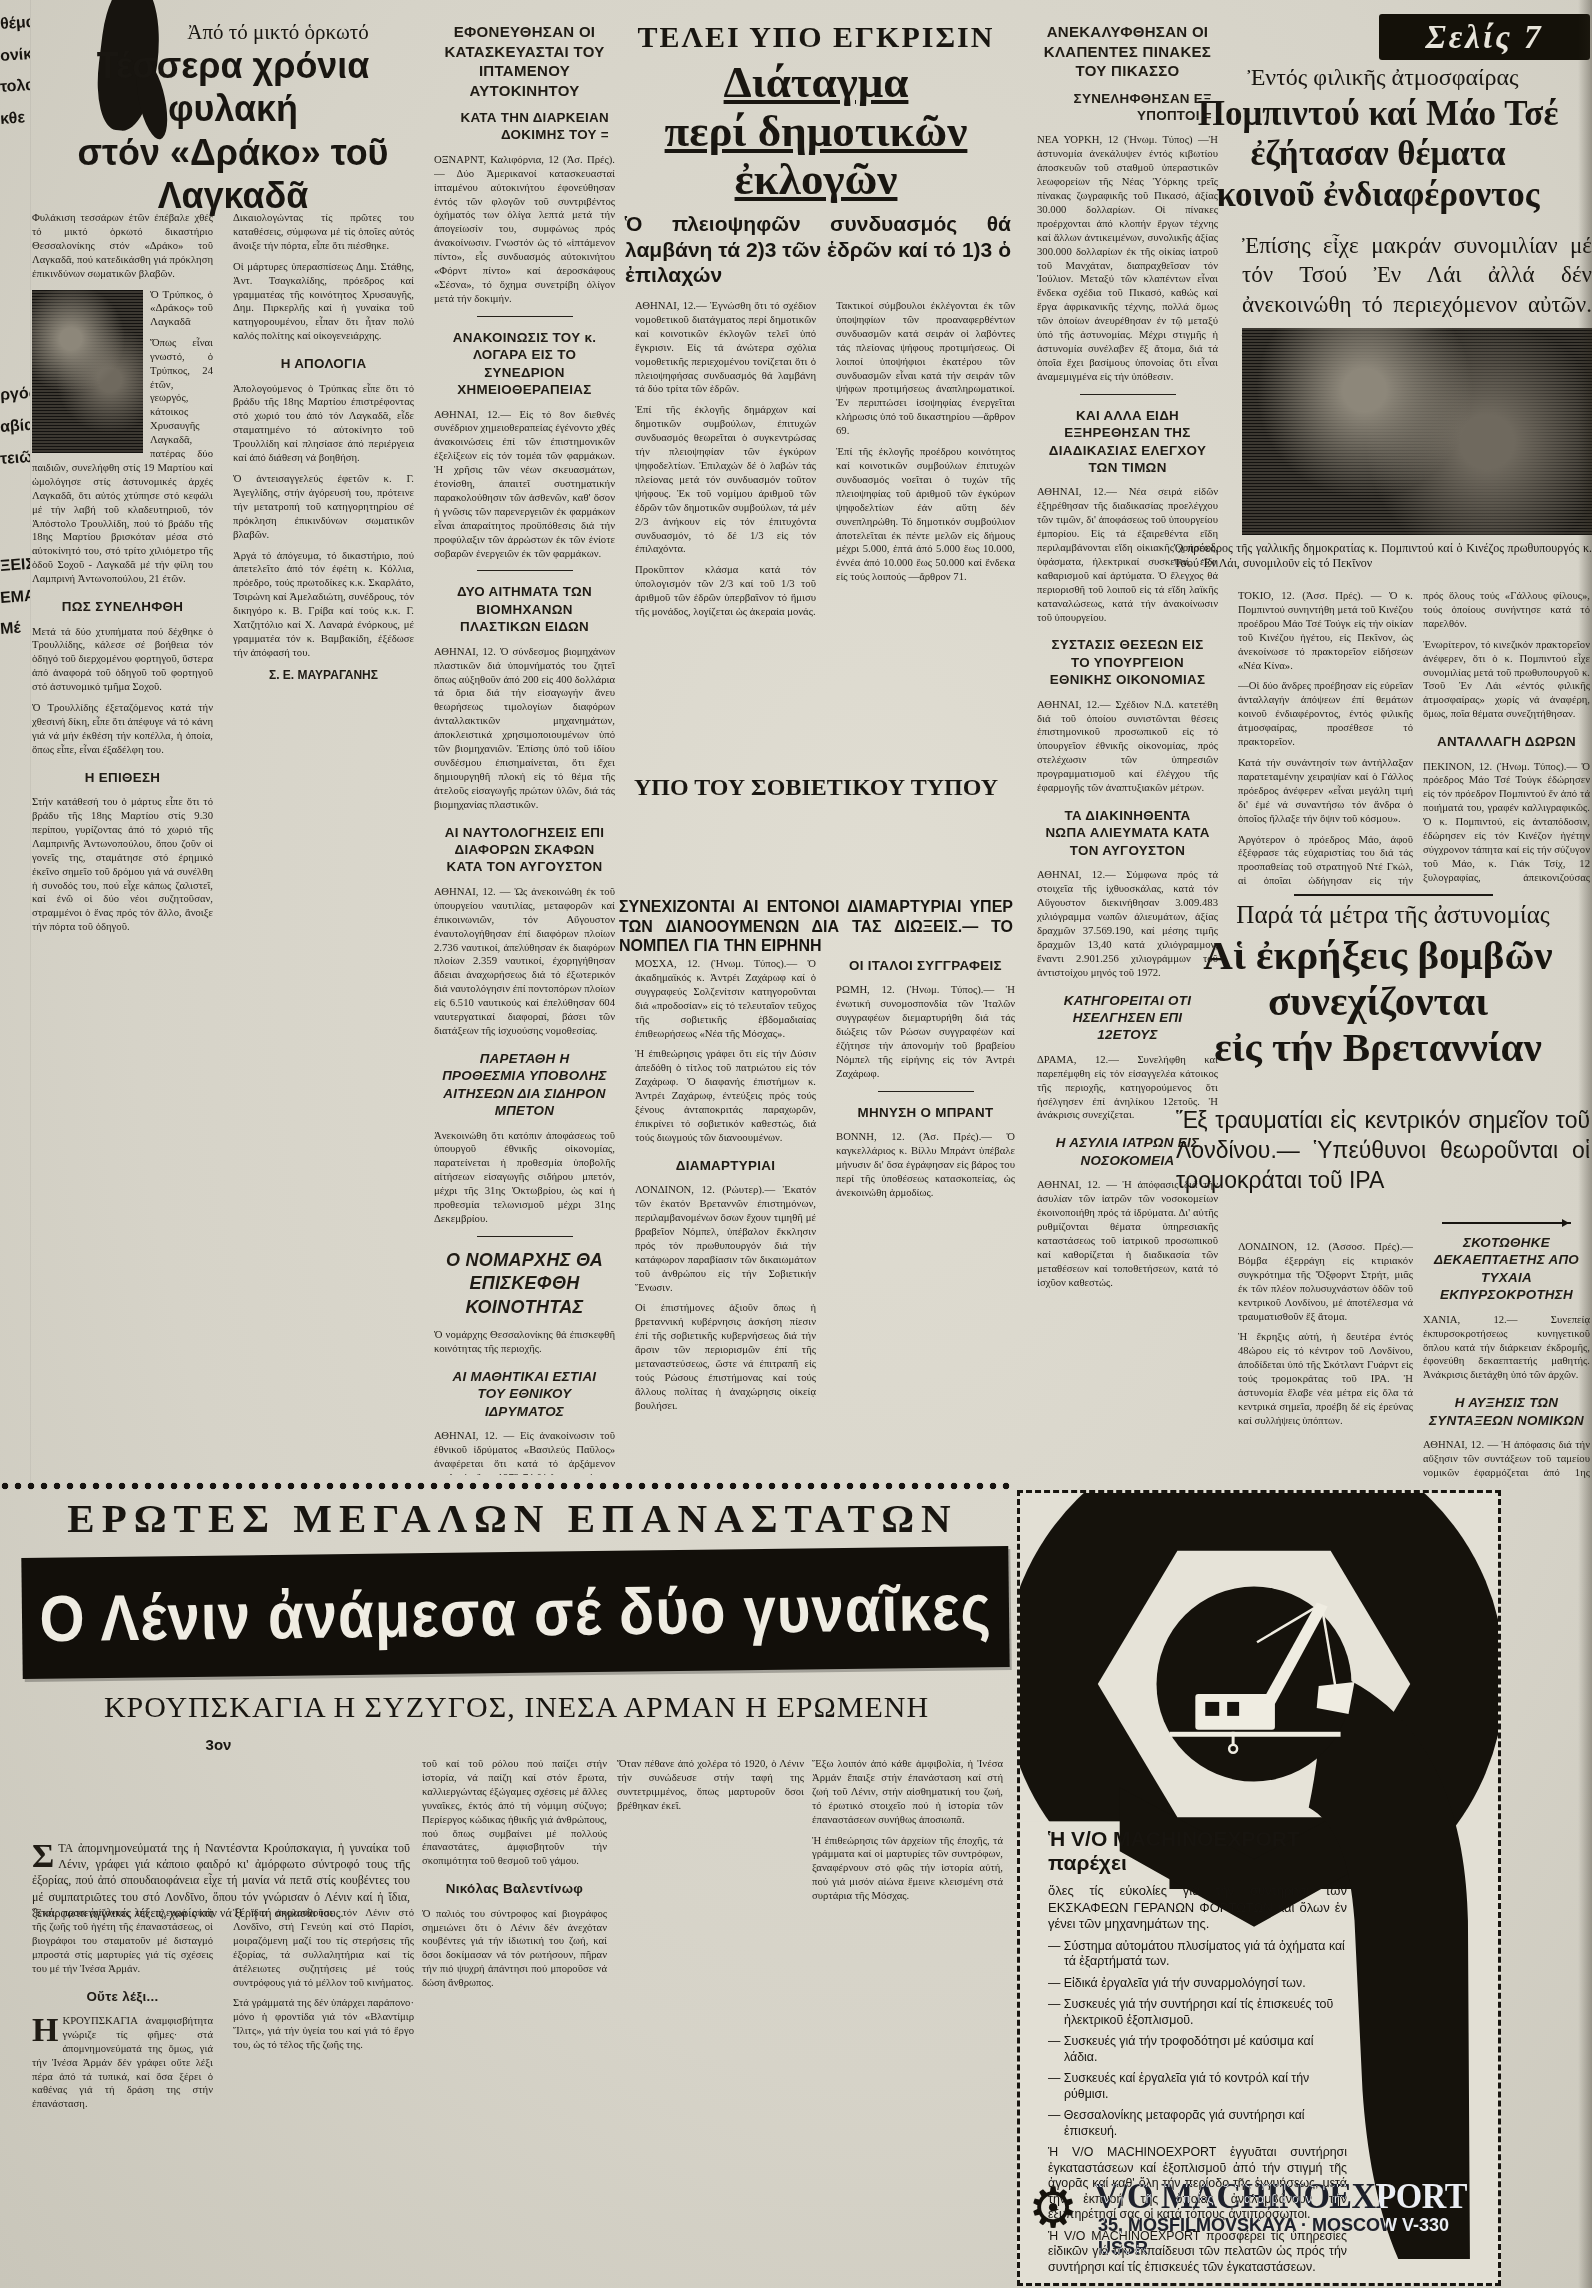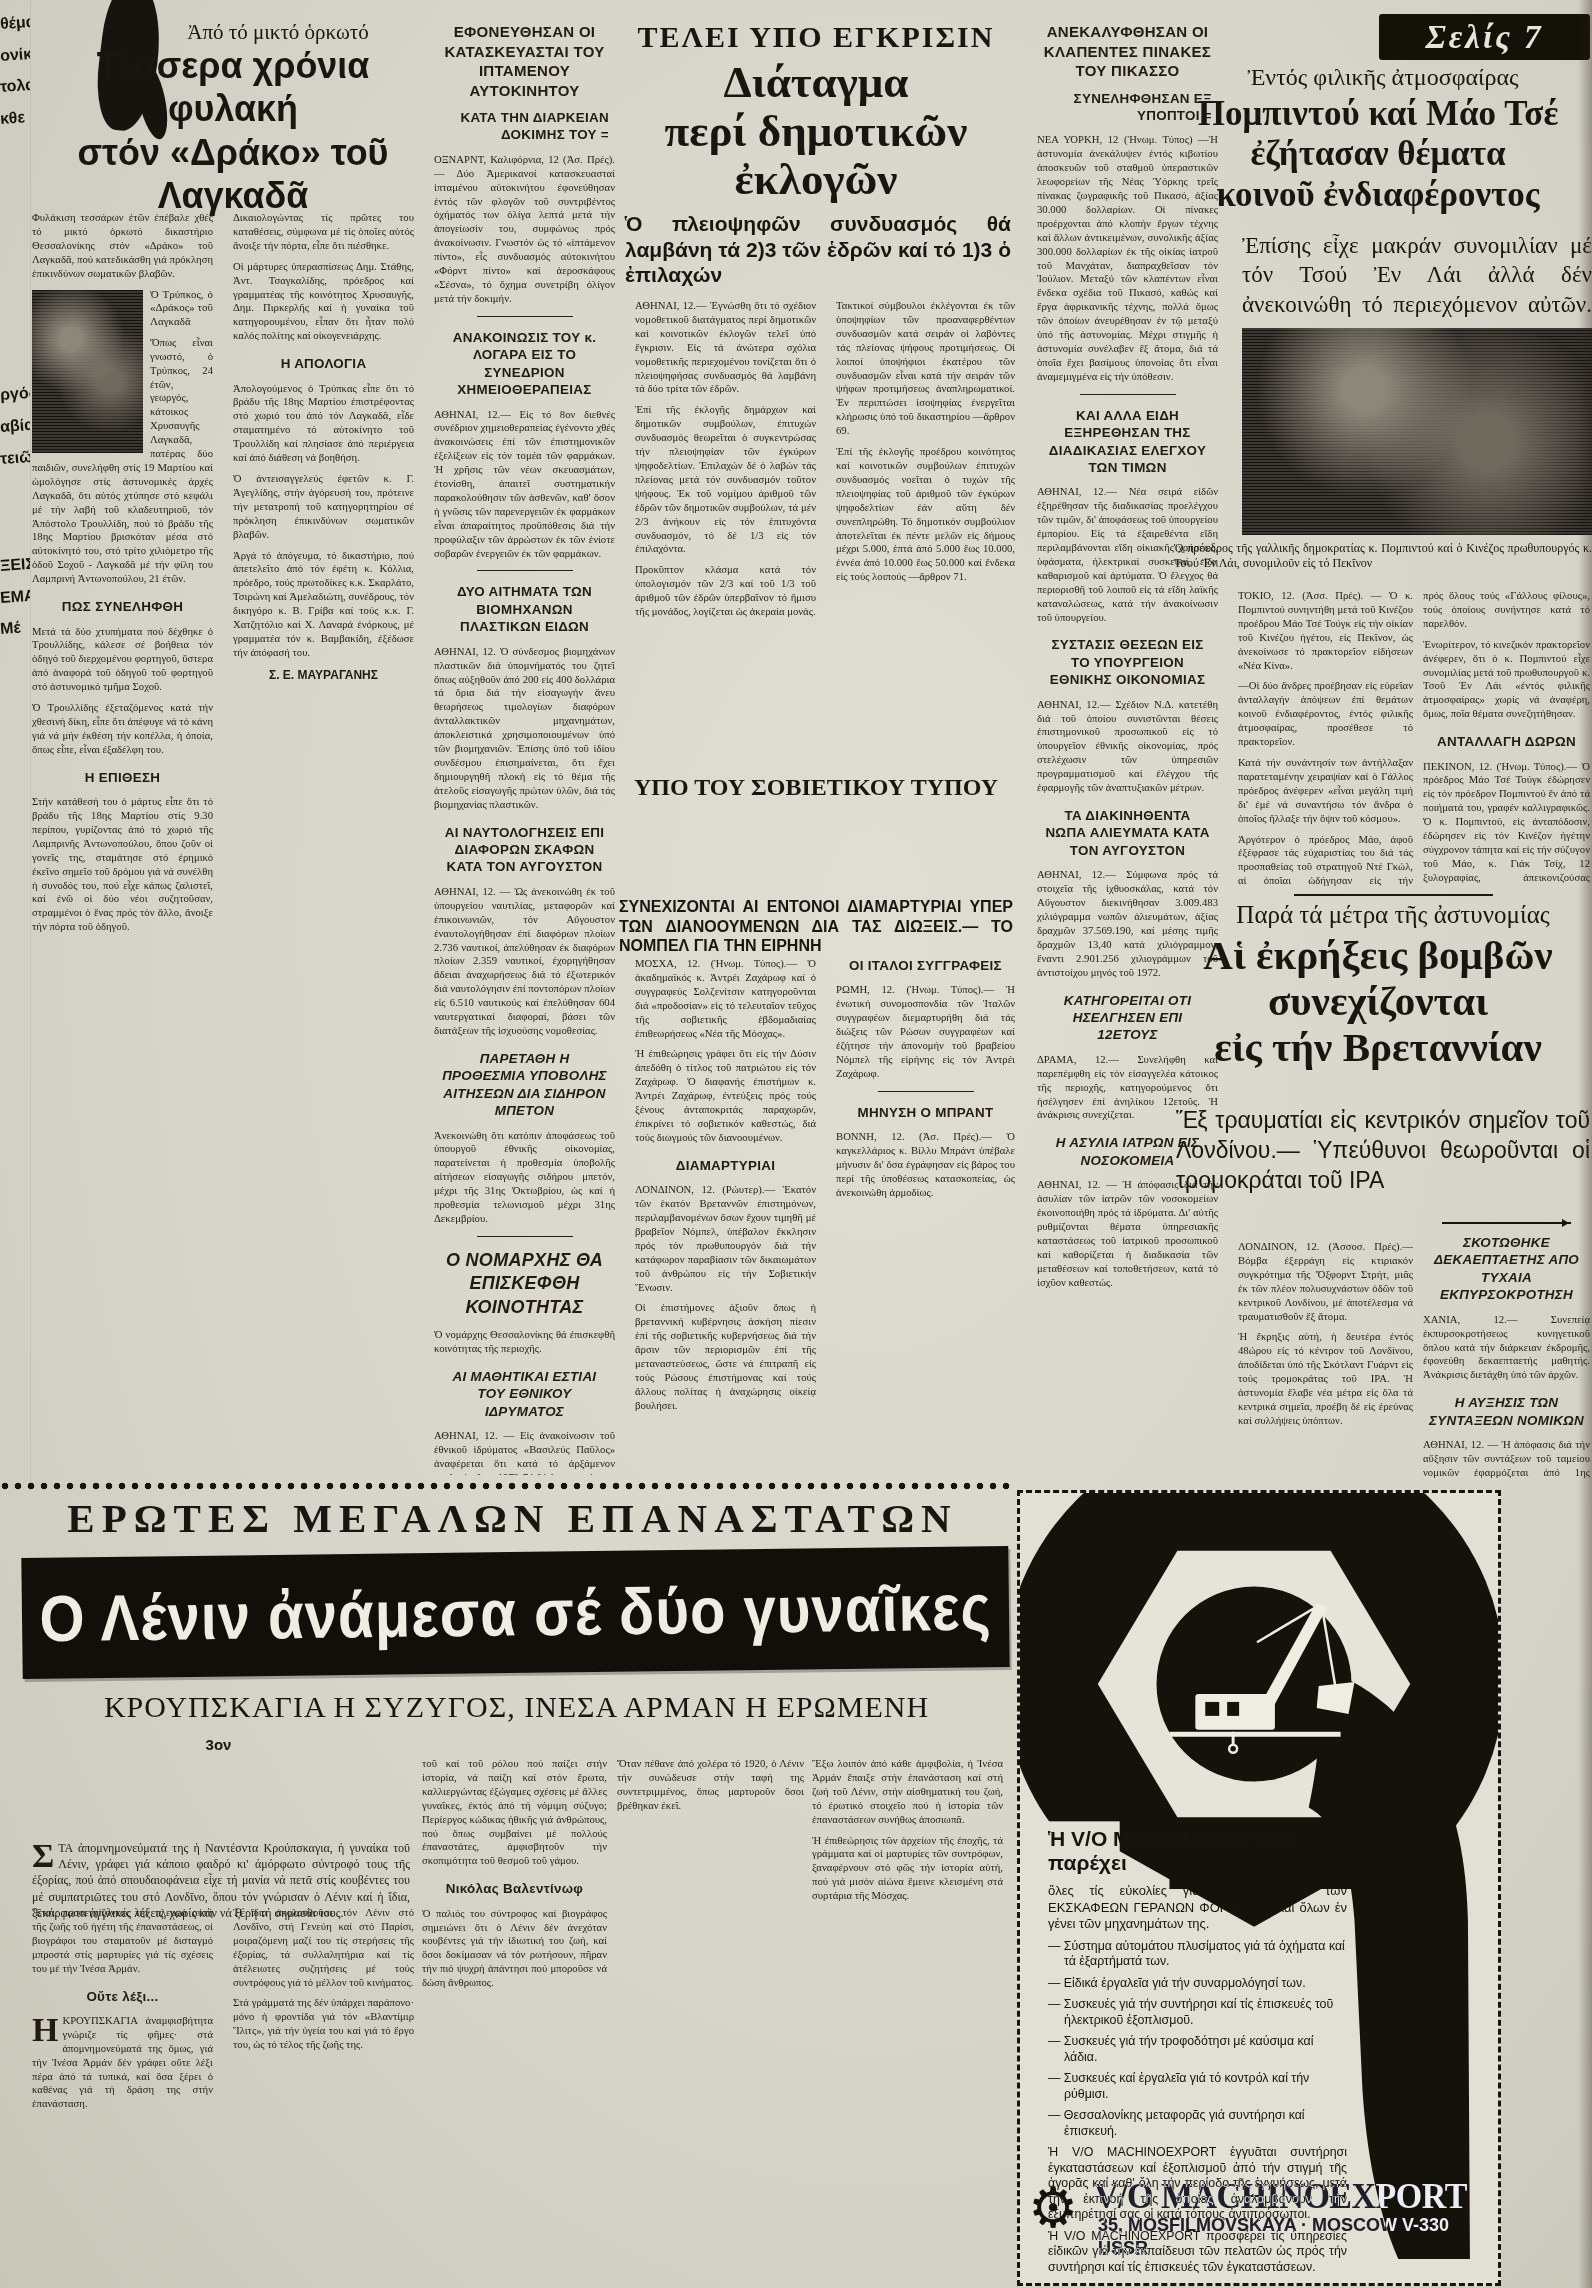--- a/index.html
+++ b/index.html
@@ -101,21 +101,21 @@
     <div class="sh shi">ΠΑΡΕΤΑΘΗ Η ΠΡΟΘΕΣΜΙΑ ΥΠΟΒΟΛΗΣ ΑΙΤΗΣΕΩΝ ΔΙΑ ΣΙΔΗΡΟΝ ΜΠΕΤΟΝ</div>
     <p>Ἀνεκοινώθη ὅτι κατόπιν ἀποφάσεως τοῦ ὑπουργοῦ ἐθνικῆς οἰκονομίας, παρατείνεται ἡ προθεσμία ὑποβολῆς αἰτήσεων εἰσαγωγῆς σιδήρου μπετόν, μέχρι τῆς 31ης Ὀκτωβρίου, ὡς καί ἡ προθεσμία τελωνισμοῦ μέχρι 31ης Δεκεμβρίου.</p>
     <div class="rule"></div>
     <div class="sh shi" style="font-size:18px;">Ο ΝΟΜΑΡΧΗΣ ΘΑ ΕΠΙΣΚΕΦΘΗ ΚΟΙΝΟΤΗΤΑΣ</div>
     <p>Ὁ νομάρχης Θεσσαλονίκης θά ἐπισκεφθῆ κοινότητας τῆς περιοχῆς.</p>
     <div class="sh shi">ΑΙ ΜΑΘΗΤΙΚΑΙ ΕΣΤΙΑΙ ΤΟΥ ΕΘΝΙΚΟΥ ΙΔΡΥΜΑΤΟΣ</div>
     <p>ΑΘΗΝΑΙ, 12. — Εἰς ἀνακοίνωσιν τοῦ ἐθνικοῦ ἱδρύματος «Βασιλεύς Παῦλος» ἀναφέρεται ὅτι κατά τό ἀρξάμενον σχολικόν ἔτος 1973-74 θά λειτουργήσουν αἱ κατά τόπους μαθητικαί ἑστίαι του. Κεναί θέσεις ὑφίστανται εἰσέτι διά μαθητάς γυμνασίου εἰς τάς ἑστίας Ἀργοστολίου, Ἰθάκης καί Καρπενησίου καί διά μαθητάς τεχνικῶν σχολῶν εἰς τήν ἑστίαν Ναούσης. Εἰδικῶς εἰς τάς ἑστίας Καρπενησίου καί Ναούσης θά γίνουν δεκταί καί μαθήτριαι, τῶν ὁποίων ἡ διαμονή ἐξεσφαλίζεται εἰς χωριστάς πτέρυγας θηλέων. Οἱ ἐνδιαφερόμενοι δέον ὅπως ἀπευθύνονται εἰς τά κατά τόπους ἁρμόδια ὄργανα τῶν ἑστιῶν ἤ τάς διευθύνσεις ἐκπαιδεύσεως τῶν οἰκείων νομαρχιῶν.</p>
   </div>
 
   <div class="abs hl-serif" style="left:617px;top:20px;width:398px;font-size:30px;letter-spacing:2px;">ΤΕΛΕΙ ΥΠΟ ΕΓΚΡΙΣΙΝ</div>
-  <div class="abs hl-serif pre" style="left:617px;top:58px;width:398px;font-size:45px;line-height:1.08;">Διάταγμα
+  <div class="abs hl-serif pre" style="left:617px;top:58px;width:398px;font-size:45px;line-height:1.08;text-decoration:underline;">Διάταγμα
 περί δημοτικῶν
 ἐκλογῶν</div>
   <div class="abs deck-sans" style="left:625px;top:211px;width:386px;text-align:justify;">Ὁ πλειοψηφῶν συνδυασμός θά λαμβάνη τά 2)3 τῶν ἑδρῶν καί τό 1)3 ὁ ἐπιλαχών</div>
   <div class="abs col" style="left:635px;top:299px;width:181px;height:466px;">
     <p>ΑΘΗΝΑΙ, 12.— Ἐγνώσθη ὅτι τό σχέδιον νομοθετικοῦ διατάγματος περί δημοτικῶν καί κοινοτικῶν ἐκλογῶν τελεῖ ὑπό ἔγκρισιν. Εἰς τά ἀνώτερα σχόλια νομοθετικῆς περιεχομένου τονίζεται ὅτι ὁ πλειοψηφήσας συνδυασμός θά λαμβάνη τά δύο τρίτα τῶν ἑδρῶν.</p>
     <p>Ἐπί τῆς ἐκλογῆς δημάρχων καί δημοτικῶν συμβούλων, ἐπιτυχών συνδυασμός θεωρεῖται ὁ συγκεντρώσας τήν πλειοψηφίαν τῶν ἐγκύρων ψηφοδελτίων. Ἐπιλαχών δέ ὁ λαβών τάς πλείονας μετά τόν συνδυασμόν τοῦτον ψήφους. Ἐκ τοῦ νομίμου ἀριθμοῦ τῶν ἑδρῶν τῶν δημοτικῶν συμβούλων, τά μέν 2/3 ἀνήκουν εἰς τόν ἐπιτυχόντα συνδυασμόν, τό δέ 1/3 εἰς τόν ἐπιλαχόντα.</p>
     <p>Προκῦπτον κλάσμα κατά τόν ὑπολογισμόν τῶν 2/3 καί τοῦ 1/3 τοῦ ἀριθμοῦ τῶν ἑδρῶν ὑπερβαῖνον τό ἥμισυ τῆς μονάδος, λογίζεται ὡς ἀκεραία μονάς.</p>
   </div>
   <div class="abs col" style="left:836px;top:299px;width:179px;height:466px;">
     <p>Τακτικοί σύμβουλοι ἐκλέγονται ἐκ τῶν ὑποψηφίων τῶν προαναφερθέντων συνδυασμῶν κατά σειράν οἱ λαβόντες τάς πλείονας ψήφους προτιμήσεως. Οἱ λοιποί ὑποψήφιοι ἑκατέρου τῶν συνδυασμῶν εἶναι κατά τήν σειράν τῶν ψήφων προτιμήσεως ἀναπληρωματικοί. Ἐν περιπτώσει ἰσοψηφίας ἐνεργεῖται κλήρωσις ὑπό τοῦ δικαστηρίου —ἄρθρον 69.</p>

